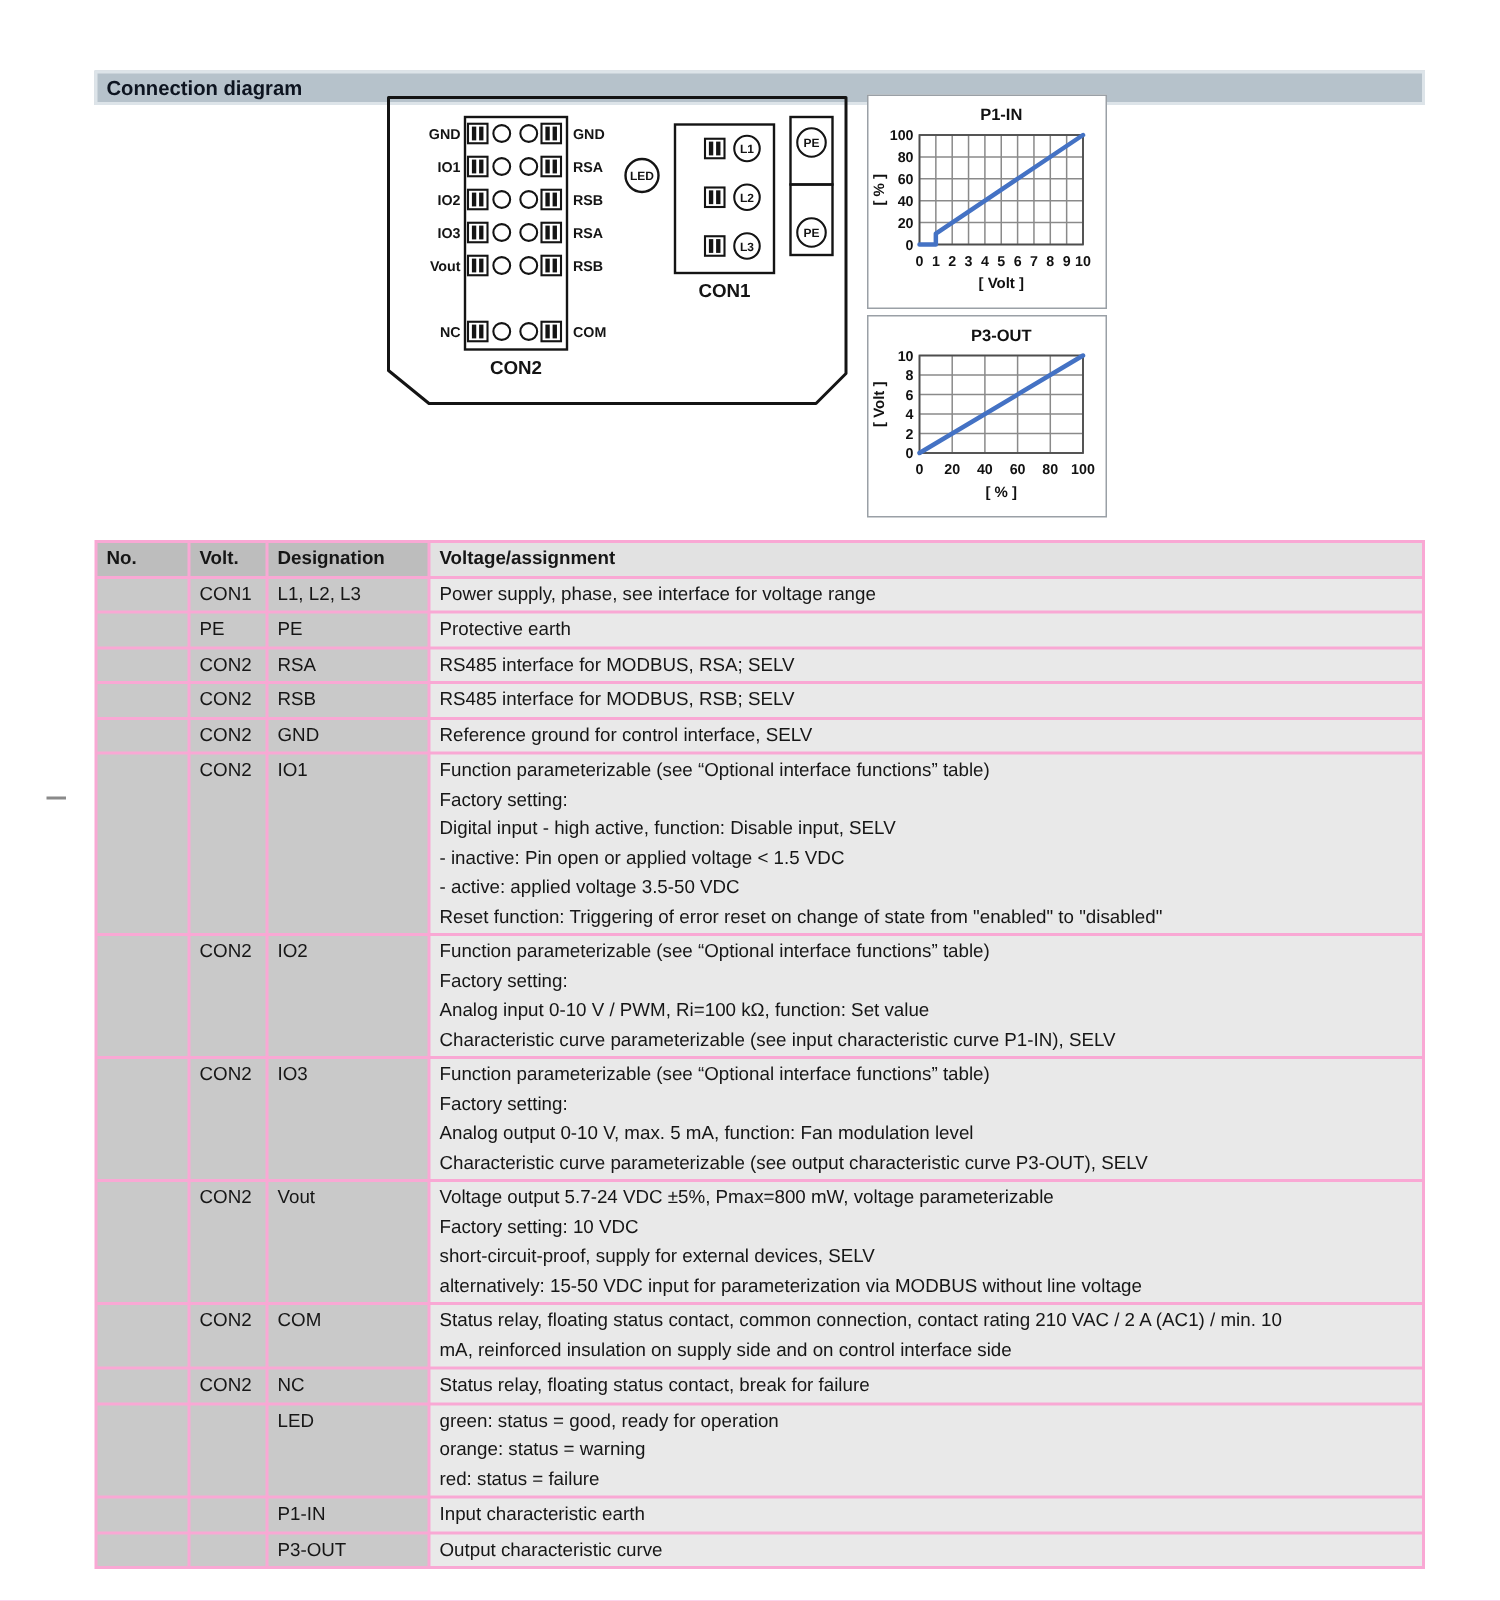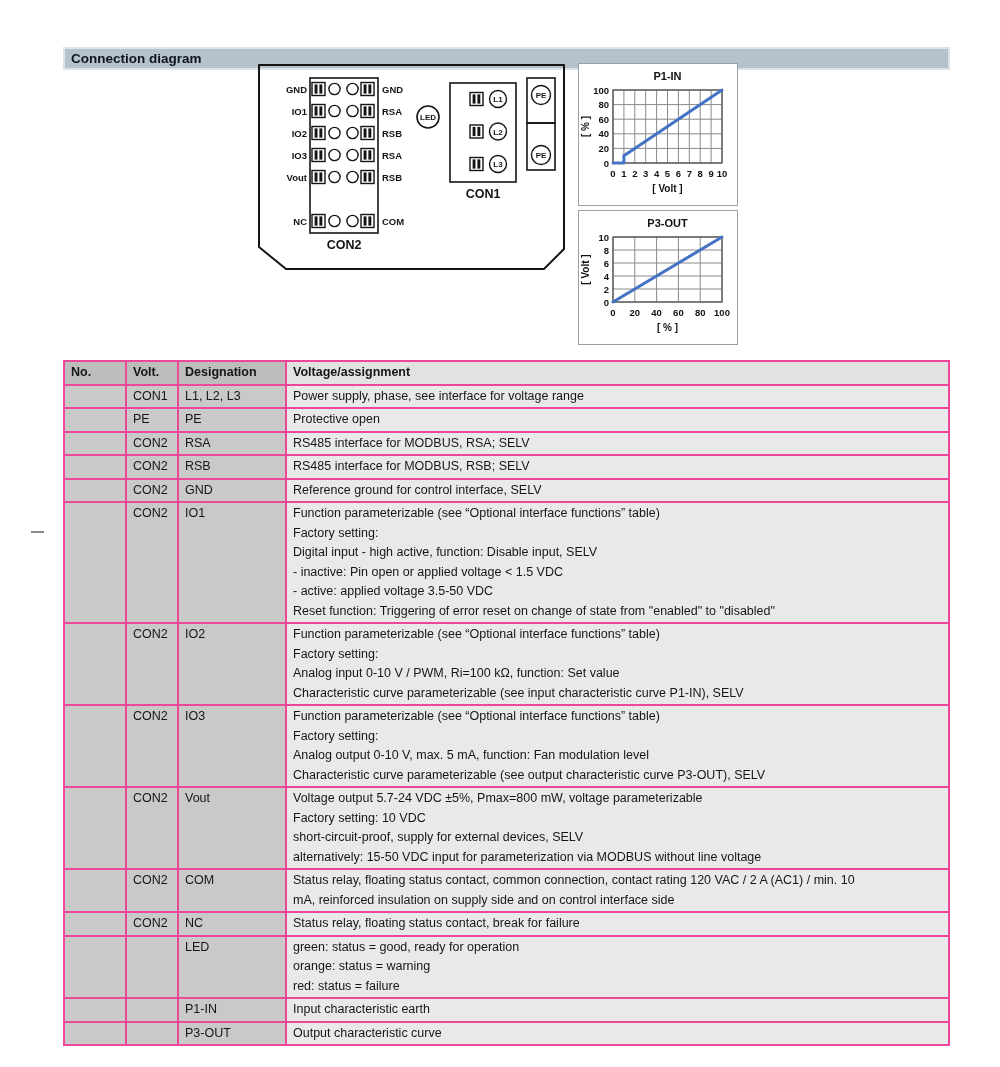--- a/index.html
+++ b/index.html
@@ -20,21 +20,21 @@
   .device-wrap { position:absolute; left:258px; top:63px; width:308px; height:212px; }
   .chart-box {
     position:absolute; left:578px; background:#ffffff; border:1px solid #9aa0a6;
   }
   #chart-p1in { top:63px;  width:160px; height:143px; }
   #chart-p3out{ top:210px; width:160px; height:135px; }
 
   .table-wrap { position:absolute; left:63px; top:360px; width:887px; }
   table.conn-table {
     border-collapse:separate; border-spacing:2px; width:100%;
-    table-layout:fixed; background:#ec4899;
+    table-layout:fixed; background:#f9a8d4;
   }
   table.conn-table th, table.conn-table td {
     padding:1px 6px; font-size:12.5px; line-height:19.5px;
     vertical-align:top; text-align:left; color:#161616;
     overflow:hidden;
   }
   table.conn-table th { font-weight:bold; }
   th.c0, th.c1, th.c2 { background:#bdbdbd; }
   th.c3 { background:#e2e2e2; }
   td.c0, td.c1, td.c2 { background:#c9c9c9; }
@@ -234,21 +234,21 @@
         <tr>
           <td class="c0"></td>
           <td class="c1">CON1</td>
           <td class="c2">L1, L2, L3</td>
           <td class="c3">Power supply, phase, see interface for voltage range</td>
         </tr>
         <tr>
           <td class="c0"></td>
           <td class="c1">PE</td>
           <td class="c2">PE</td>
-          <td class="c3">Protective open</td>
+          <td class="c3">Protective earth</td>
         </tr>
         <tr>
           <td class="c0"></td>
           <td class="c1">CON2</td>
           <td class="c2">RSA</td>
           <td class="c3">RS485 interface for MODBUS, RSA; SELV</td>
         </tr>
         <tr>
           <td class="c0"></td>
           <td class="c1">CON2</td>
@@ -296,21 +296,21 @@
           <td class="c2">Vout</td>
           <td class="c3">Voltage output 5.7-24 VDC ±5%, Pmax=800 mW, voltage parameterizable
 Factory setting: 10 VDC
 short-circuit-proof, supply for external devices, SELV
 alternatively: 15-50 VDC input for parameterization via MODBUS without line voltage</td>
         </tr>
         <tr>
           <td class="c0"></td>
           <td class="c1">CON2</td>
           <td class="c2">COM</td>
-          <td class="c3">Status relay, floating status contact, common connection, contact rating 120 VAC / 2 A (AC1) / min. 10
+          <td class="c3">Status relay, floating status contact, common connection, contact rating 210 VAC / 2 A (AC1) / min. 10
 mA, reinforced insulation on supply side and on control interface side</td>
         </tr>
         <tr>
           <td class="c0"></td>
           <td class="c1">CON2</td>
           <td class="c2">NC</td>
           <td class="c3">Status relay, floating status contact, break for failure</td>
         </tr>
         <tr>
           <td class="c0"></td>

